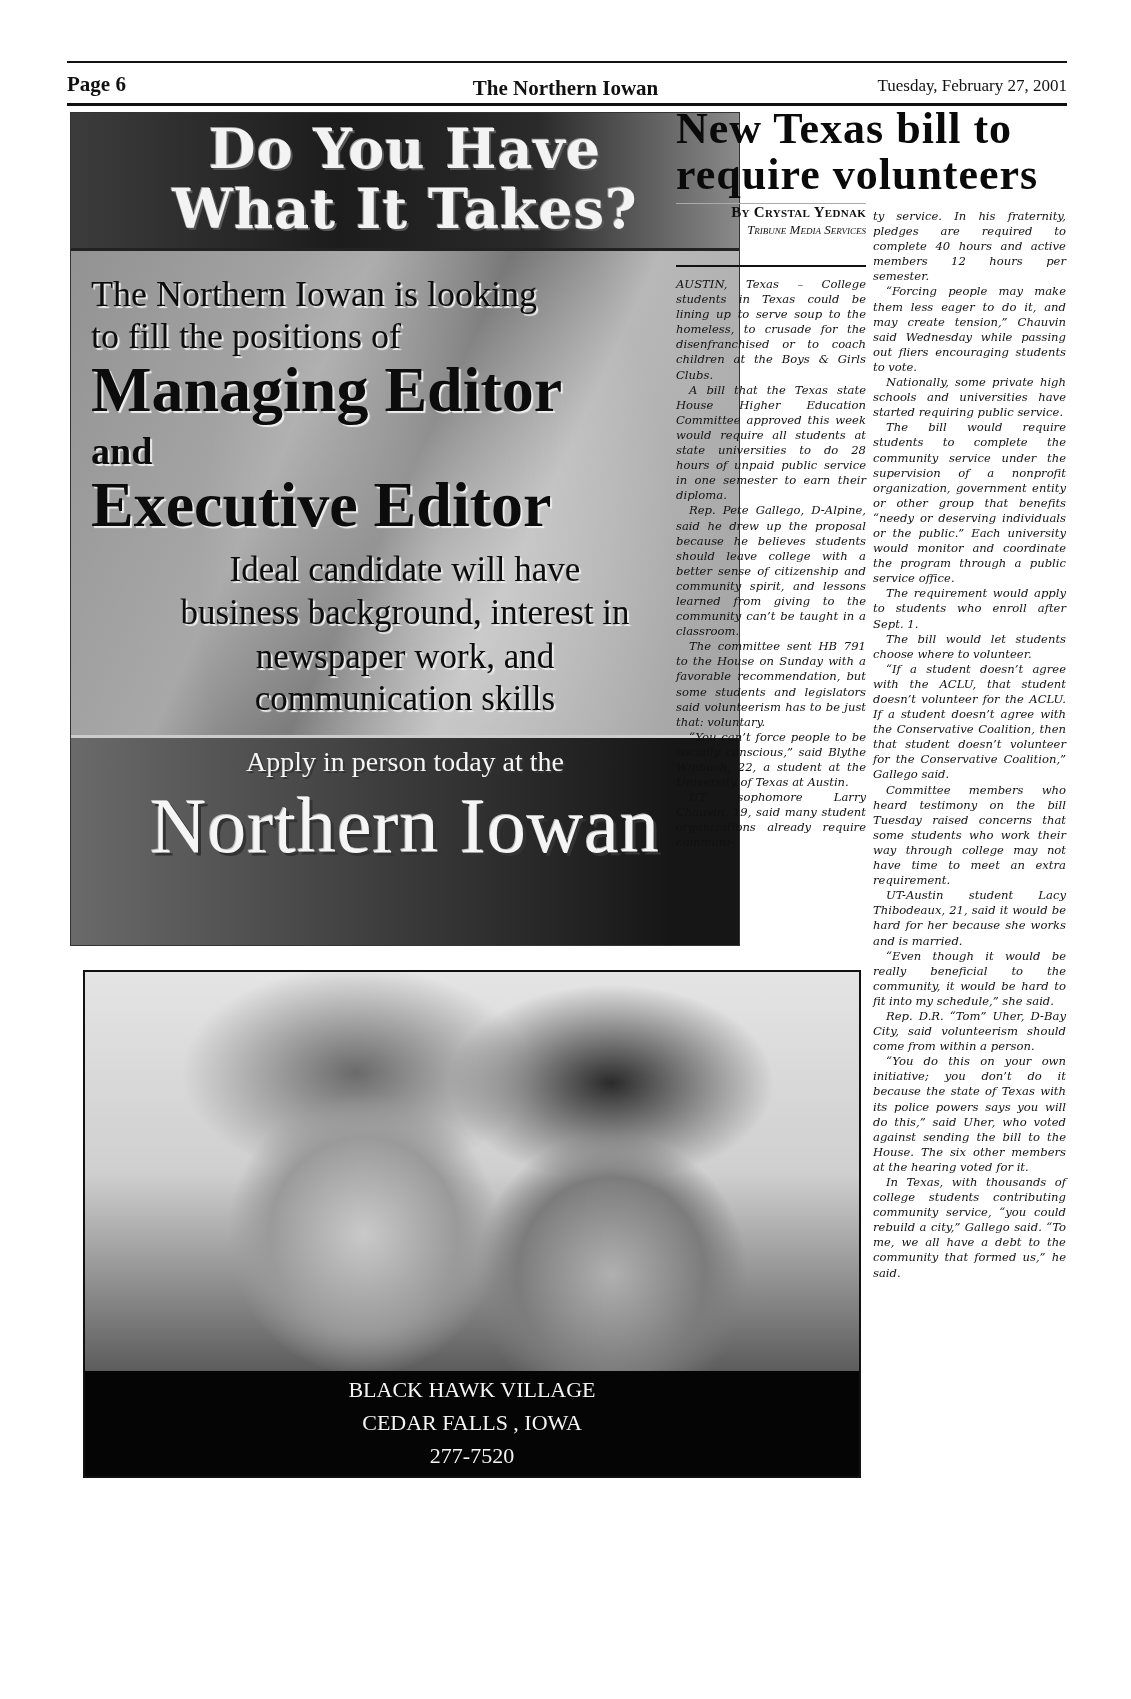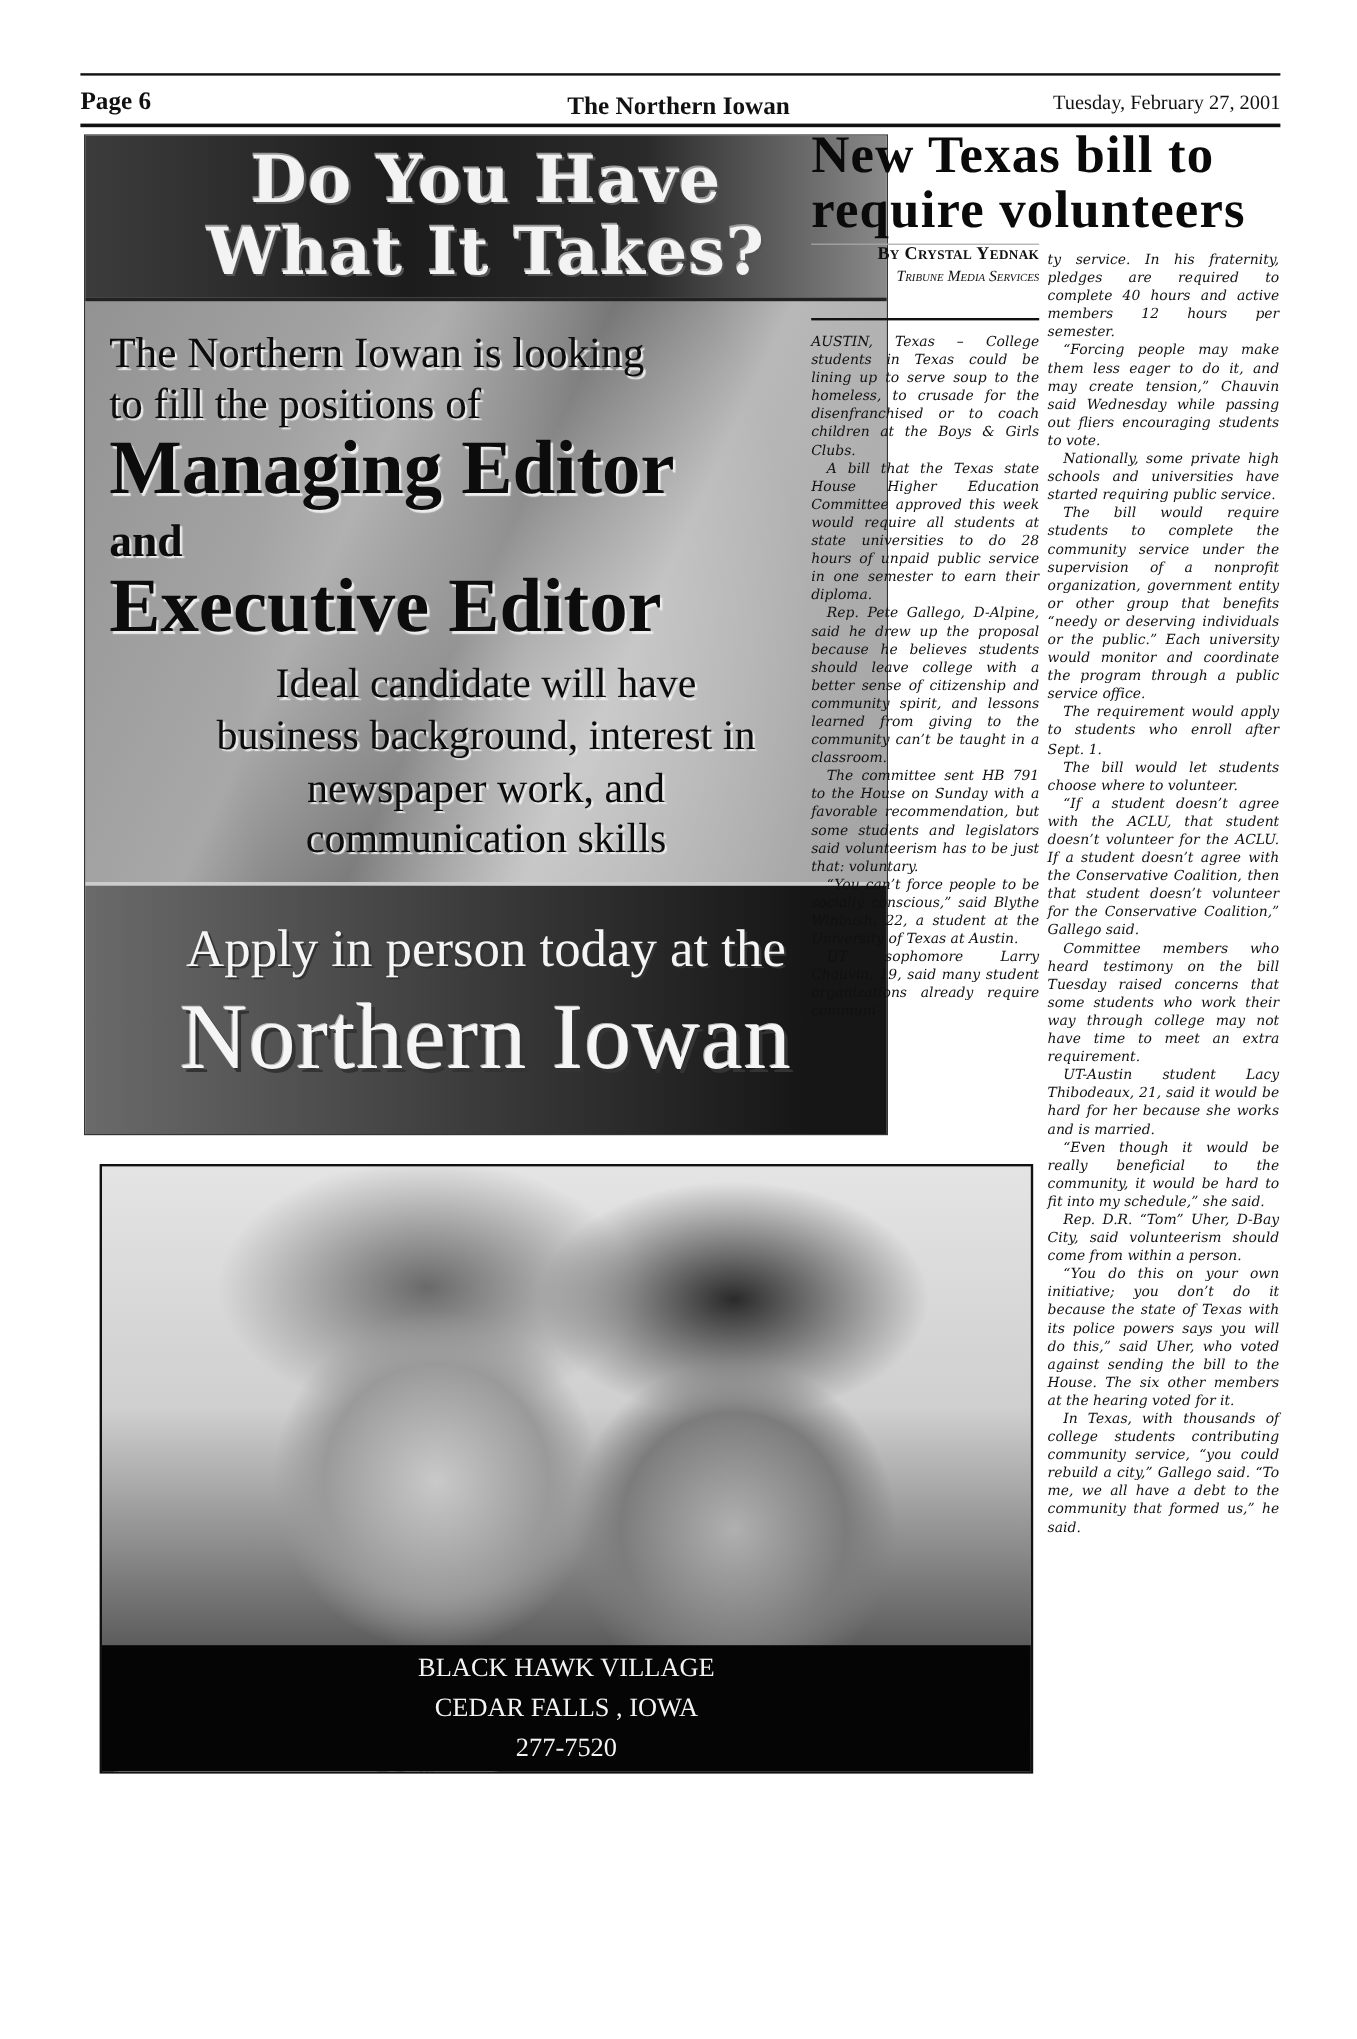--- a/index.html
+++ b/index.html
@@ -38,21 +38,21 @@
   .recruit .centered { position: absolute; left: 0; width: 100%; text-align: center;
     font-family: "Liberation Serif", serif; color: #0c0c0c; text-shadow: 2px 2px 1px #eee; font-size: 35px; white-space: nowrap; }
   .recruit .c1 { top: 437px; }
   .recruit .c2 { top: 480px; }
   .recruit .c3 { top: 524px; }
   .recruit .c4 { top: 566px; }
   .recruit .banner-bot { position: absolute; left: 0; bottom: 0; width: 100%; height: 210px;
     background: linear-gradient(90deg, #6a6a6a, #3a3a3a 50%, #161616 90%);
     border-top: 3px solid #ccc; text-align: center; }
   .recruit .banner-bot .apply { display: block; font-family: "Liberation Serif", serif; color: #f5f5f5;
-    font-size: 44px; padding-top: 27px; text-shadow: 2px 2px 0 #333; }
+    font-size: 28px; padding-top: 8px; text-shadow: 2px 2px 0 #333; }
   .recruit .banner-bot .ni { display: block; font-family: "Liberation Serif", serif; color: #f5f5f5;
     font-size: 78px; line-height: 96px; text-shadow: 3px 3px 0 #333, -1px -1px 0 #bbb; letter-spacing: 1px; }
 
   
   .headline { position: absolute; left: 676px; top: 106px; width: 395px; font-family: "Liberation Serif", serif;
     font-weight: bold; font-size: 44px; line-height: 46px; color: #0a0a0a; letter-spacing: 1px; }
   .byline-box { position: absolute; left: 676px; top: 203px; width: 190px; text-align: right;
     border-top: 1px solid #aaa; }
   .byline-box .by { font-family: "Liberation Serif", serif; font-size: 15px; font-variant: small-caps; font-weight: bold; letter-spacing: 0.3px; }
   .byline-box .org { font-family: "Liberation Serif", serif; font-size: 13px; font-style: italic; font-variant: small-caps; margin-top: 1px; }

